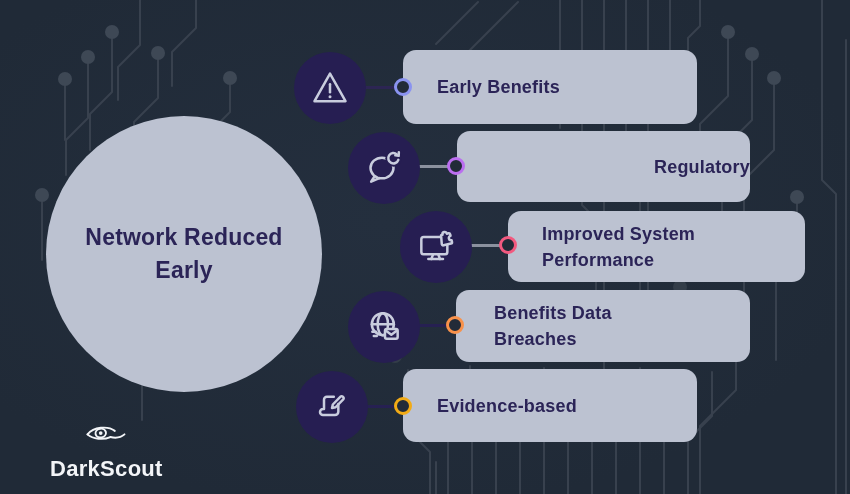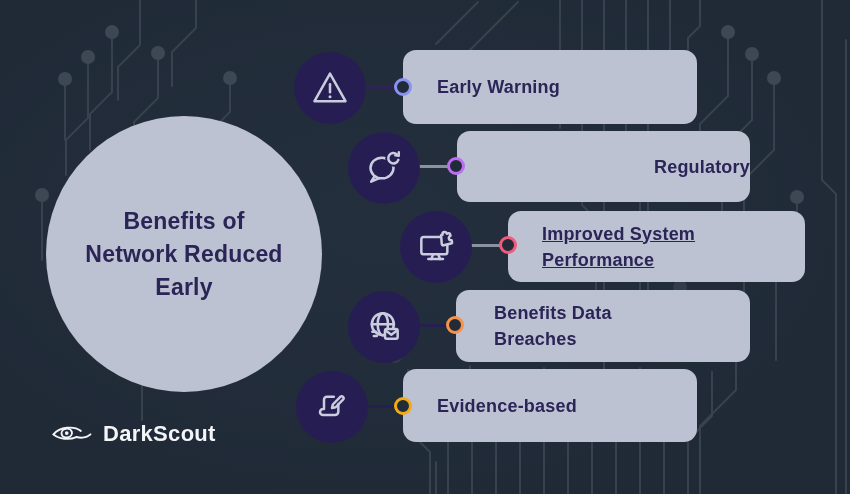--- a/index.html
+++ b/index.html
@@ -26,40 +26,40 @@
   #ic1{left:294px;top:52px;} #ic2{left:348px;top:132px;} #ic3{left:400px;top:211px;}
   #ic4{left:348px;top:291px;} #ic5{left:296px;top:371px;}
   
   .card{
     position:absolute;background:#bcc2d1;border-radius:13px;display:flex;flex-direction:column;
     justify-content:center;padding-left:34px;box-sizing:border-box;color:#2b2457;
     font-weight:bold;font-size:18px;line-height:26px;letter-spacing:.2px;z-index:2;
   }
   #card1{left:403px;top:50px;width:294px;height:74px;}
   #card2{left:457px;top:131px;width:293px;height:71px;text-align:right;}
-  #card3{left:508px;top:211px;width:297px;height:71px;text-decoration:underline;}
+  #card3{left:508px;top:211px;width:297px;height:71px;}
   #card4{left:456px;top:290px;width:294px;height:72px;padding-left:38px;}
   #card5{left:403px;top:369px;width:294px;height:73px;}
   
   .connector{position:absolute;height:3px;border-radius:2px;z-index:1;}
   #line1{left:330px;top:86px;width:74px;background:#2c2553;}
   #line2{left:384px;top:165px;width:73px;background:#8b919e;}
   #line3{left:436px;top:244px;width:73px;background:#8b919e;}
   #line4{left:384px;top:324px;width:72px;background:#262052;}
   #line5{left:332px;top:405px;width:72px;background:#262052;}
   
   .ring{position:absolute;width:12px;height:12px;border-radius:50%;border:3.5px solid #fff;
         background:#222b38;z-index:5;}
   #ring1{left:394px;top:78px;border-color:#8a93f0;}
   #ring2{left:447px;top:157px;border-color:#bb6ef0;}
   #ring3{left:499px;top:236px;border-color:#f2597f;}
   #ring4{left:446px;top:316px;border-color:#f8914a;}
   #ring5{left:394px;top:397px;border-color:#f2ab16;}
   
-  .brand{position:absolute;left:50px;top:420px;display:flex;align-items:center;gap:9px;z-index:2;}
+  .brand{position:absolute;left:50px;top:420px;display:flex;align-items:center;gap:9px;z-index:2;flex-direction:column;}
   .brand-name{color:#f3f5f8;font-size:22px;font-weight:600;letter-spacing:.3px;}
 </style>
 </head>
 <body>
 
 <div class="stage">
 
   <svg class="bg" width="850" height="494" viewBox="0 0 850 494">
     <g stroke="#38414e" stroke-width="2" fill="none" stroke-linecap="round" stroke-linejoin="round">
       <path d="M112 39 V92 L90 114 V150"></path>
@@ -114,21 +114,20 @@
       <circle cx="797" cy="197" r="7"></circle>
     </g>
     <g fill="#333d49">
       <circle cx="395" cy="356" r="7"></circle>
         <circle cx="680" cy="287" r="7"></circle>
     </g>
   </svg>
 
   <div class="big-circle">
     <div class="big-title">
-      <div>Benefits of</div>
       <div>Network Reduced</div>
       <div>Early</div>
     </div>
   </div>
 
   <div class="connector" id="line1"></div>
   <div class="connector" id="line2"></div>
   <div class="connector" id="line3"></div>
   <div class="connector" id="line4"></div>
   <div class="connector" id="line5"></div>
@@ -176,21 +175,21 @@
   </div>
 
   <div class="ic" id="ic5">
     <svg width="40" height="40" viewBox="0 0 24 24" stroke="#c9cdde" stroke-width="1.5" fill="none" stroke-linecap="round" stroke-linejoin="round">
       <path d="M15.8 10.2 v4.6 a2 2 0 0 1 -2 2 H6.6 a1.8 1.8 0 1 1 0 -3.6 h0.6 V7.6 a1.7 1.7 0 0 1 1.7 -1.7 h4.2"></path>
       <path d="M12 12.6 l0.5 -2.1 4.6 -4.7 a0.95 0.95 0 0 1 1.35 0 l0.3 0.3 a0.95 0.95 0 0 1 0 1.35 l-4.6 4.7 z"></path>
     </svg>
   </div>
 
   <div class="card" id="card1">
-    <div>Early Warning</div>
+    <div>Early Benefits</div>
     <div></div>
   </div>
   <div class="card" id="card2">
     <div>Regulatory</div>
   </div>
   <div class="card" id="card3">
     <div>Improved System</div>
     <div>Performance</div>
   </div>
   <div class="card" id="card4">

